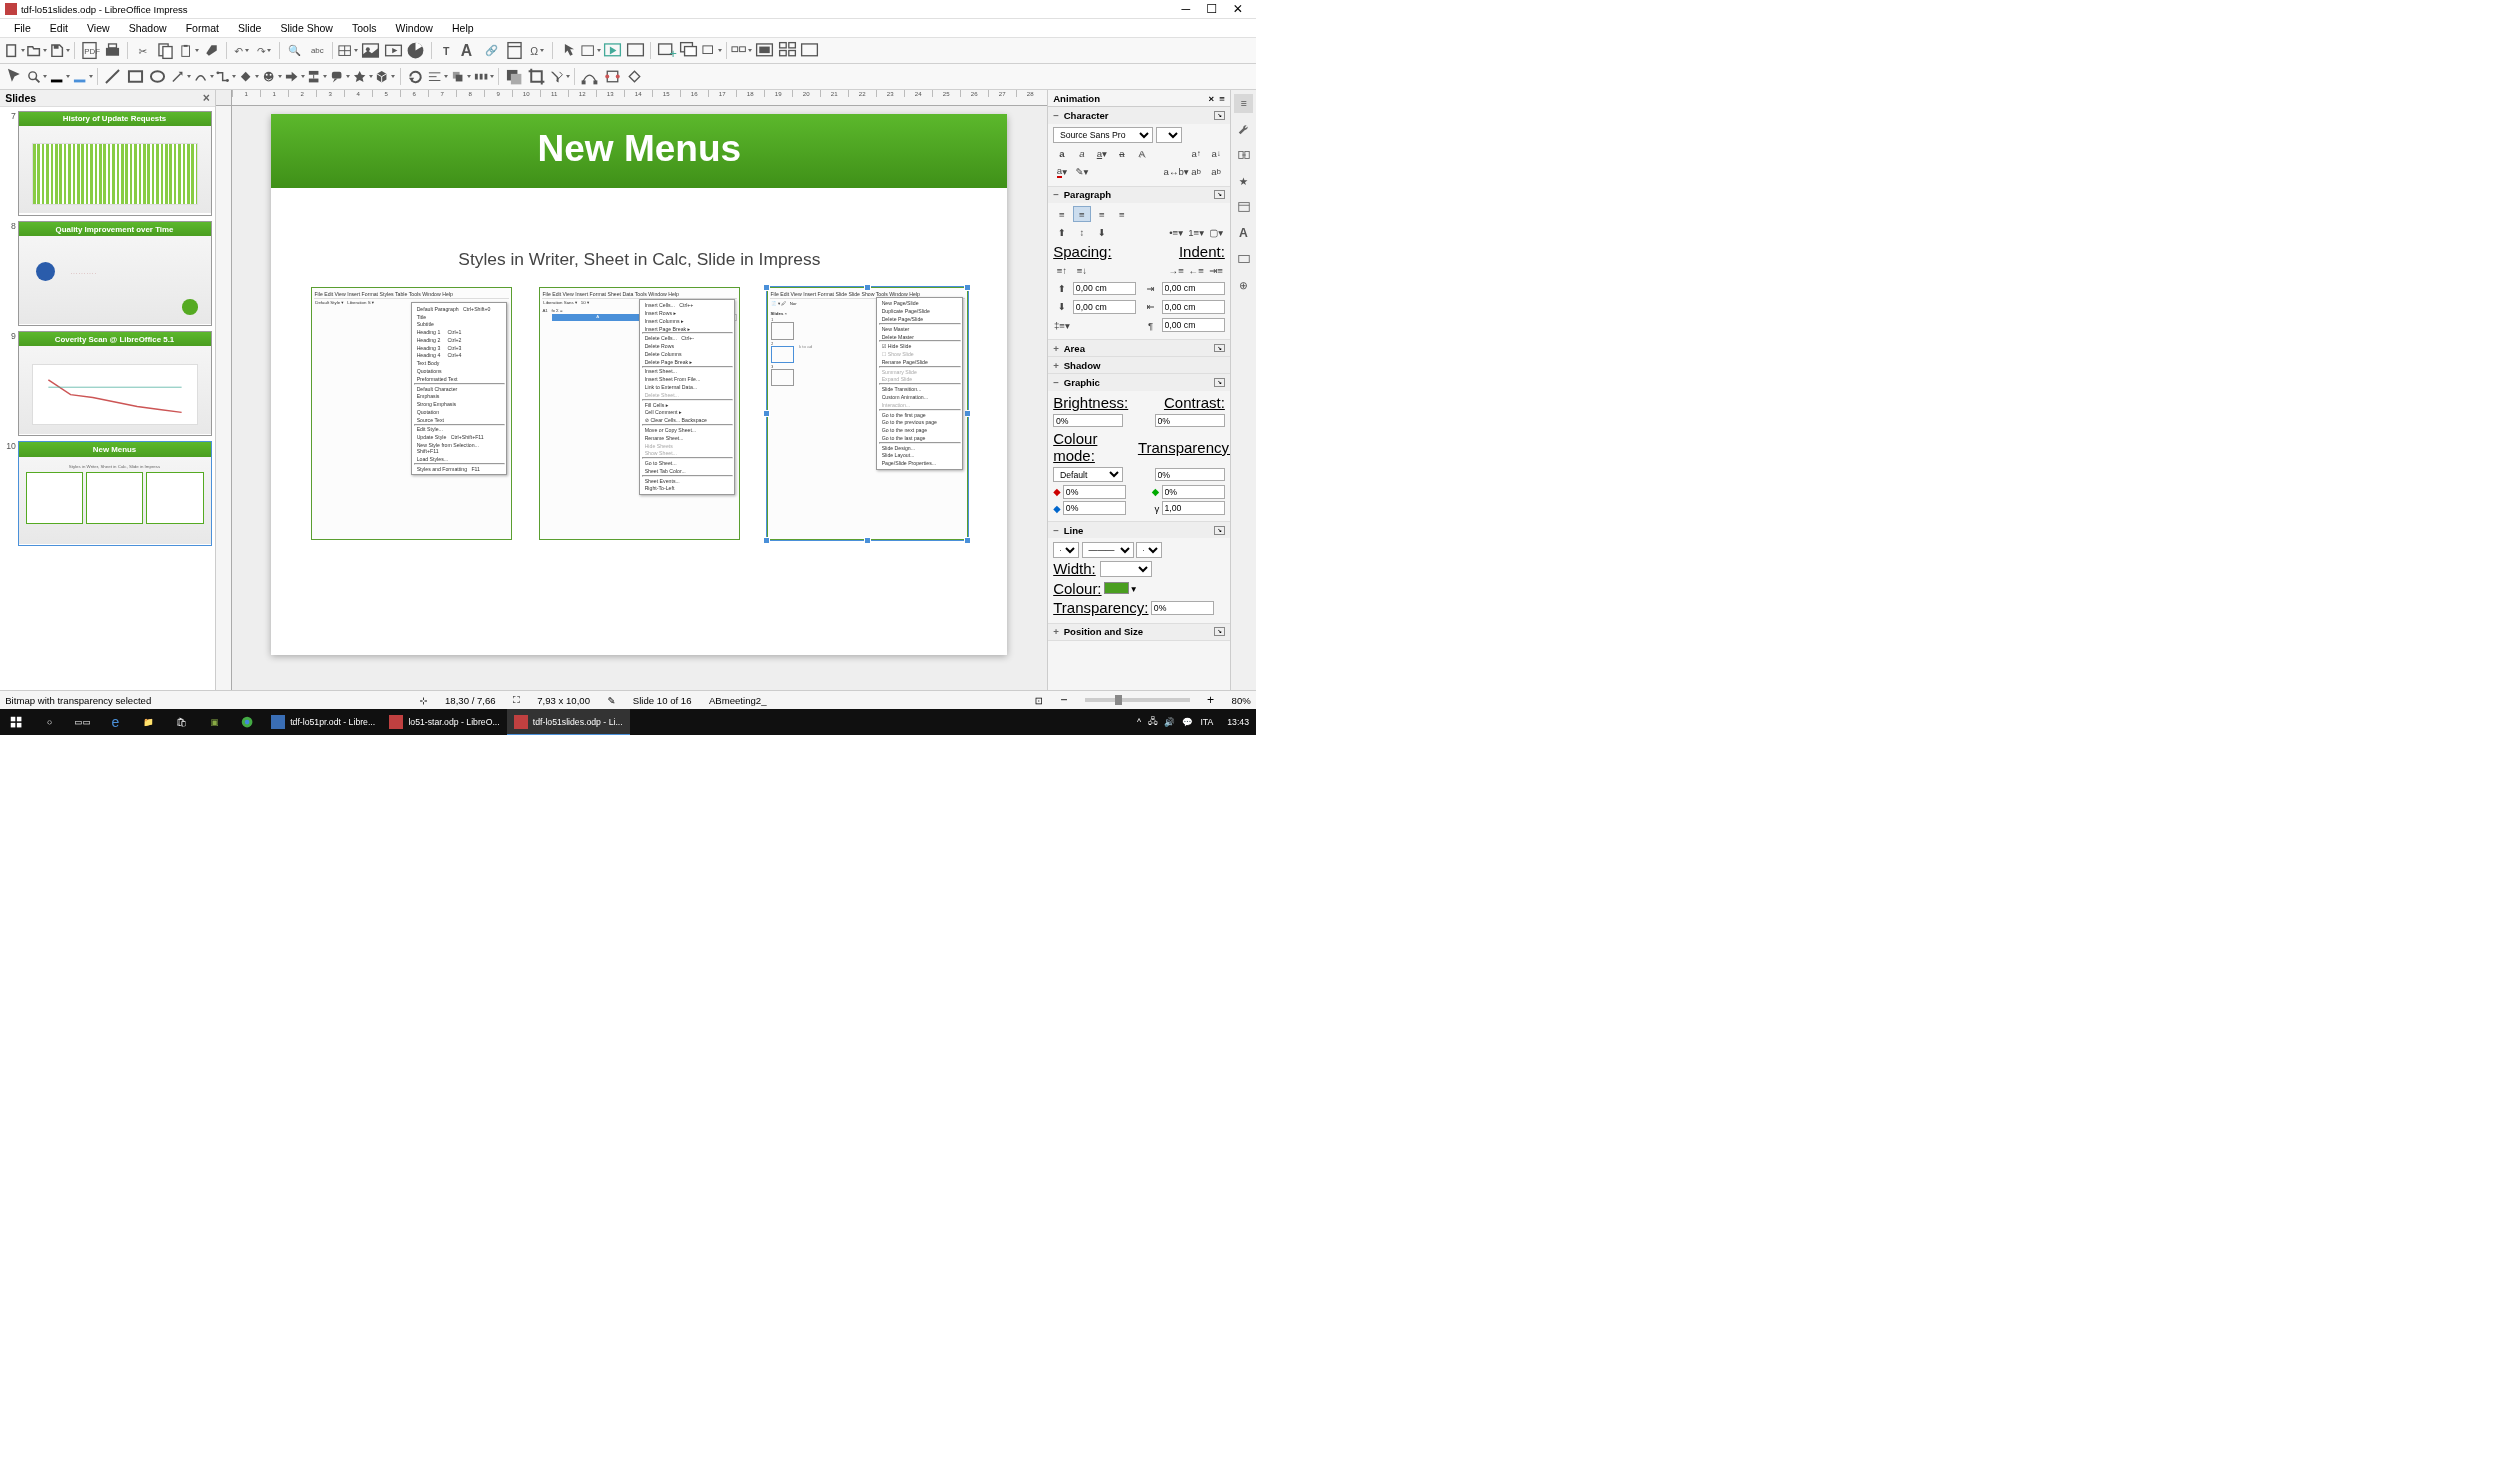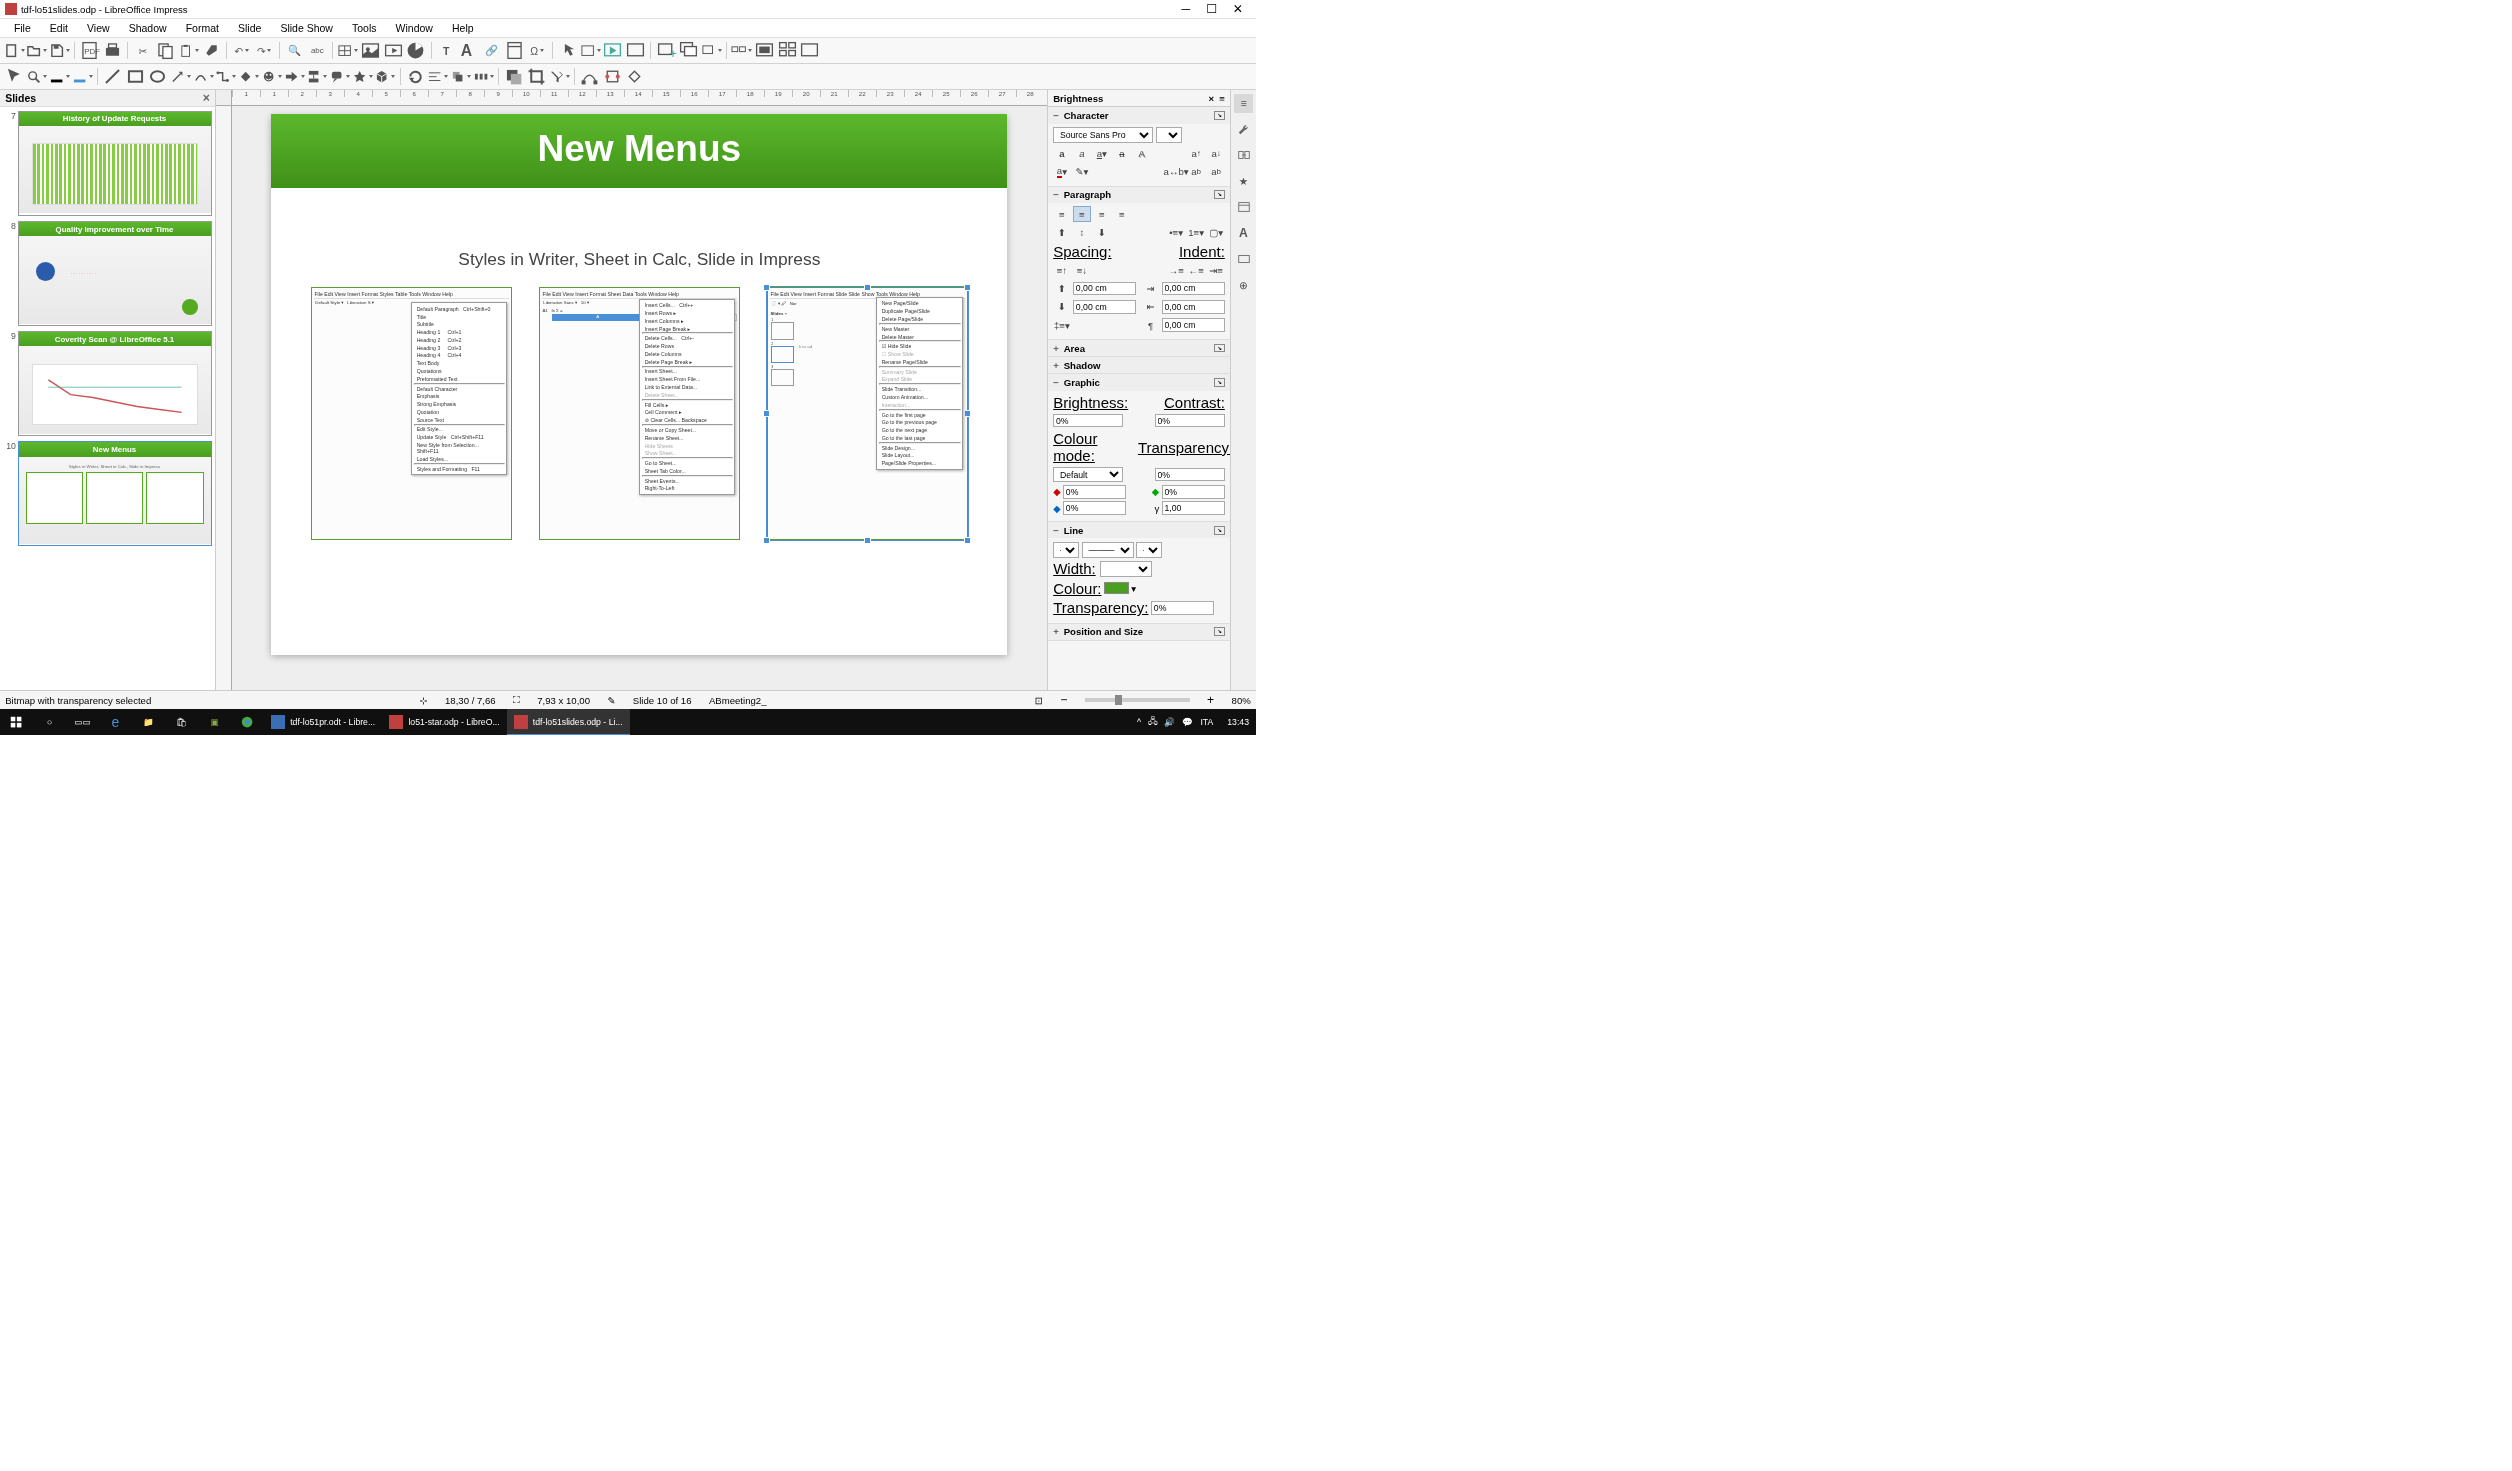--- a/index.html
+++ b/index.html
@@ -659,21 +659,21 @@
               </div>
             </div>
           </div>
         </div>
       </div>
     </div>
   </div>
 
   <div class="props-panel">
     <div class="props-header">
-      <span>Brightness</span>
+      <span>Animation</span>
       <span style="display:flex;gap:5.2px">
         <span>×</span>
         <span>≡</span>
       </span>
     </div>
 
     <div class="prop-section">
       <div class="prop-sec-hdr">
           <span>Character</span>
           <span class="more">↘</span>

